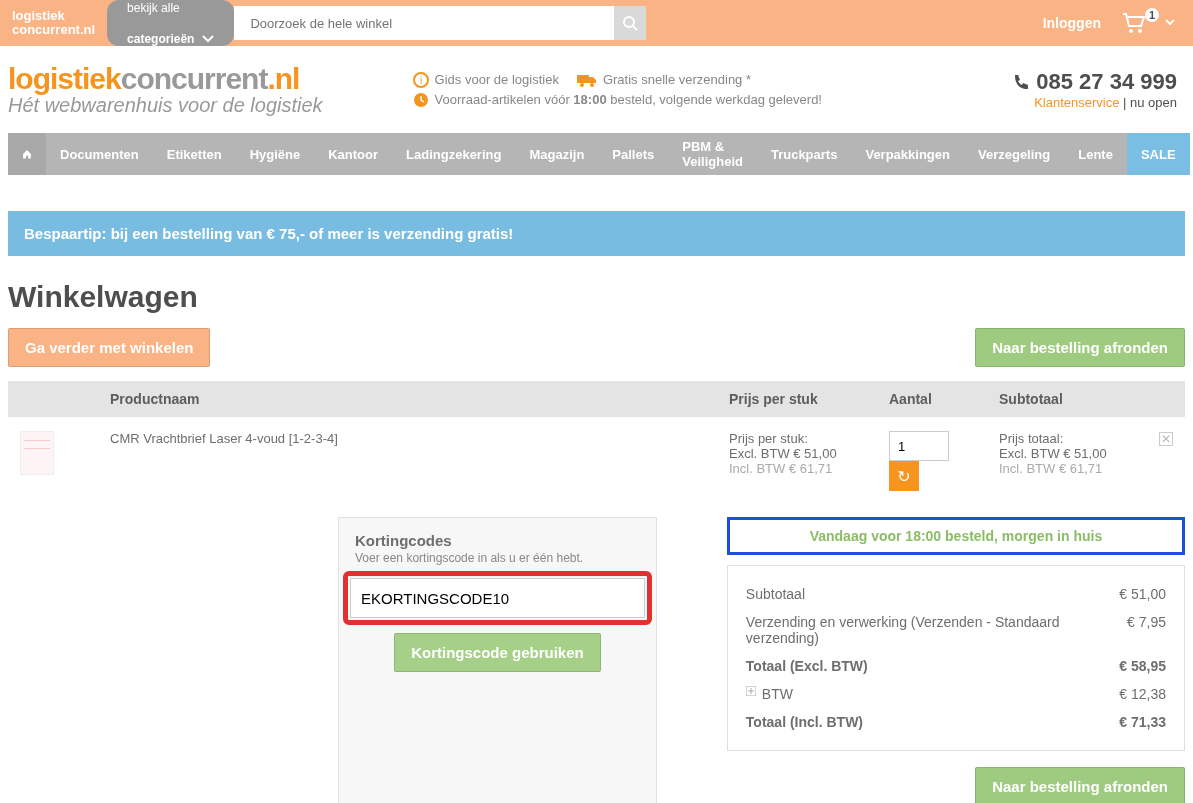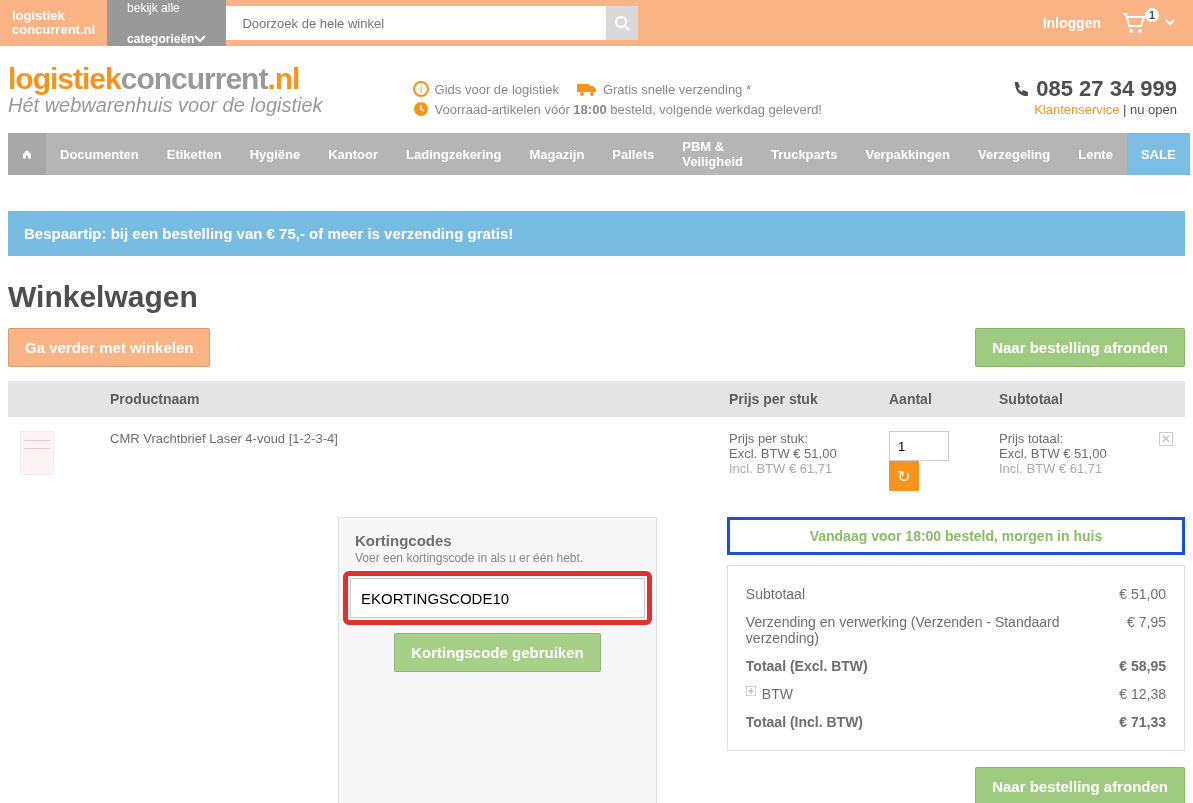--- a/index.html
+++ b/index.html
@@ -1,28 +1,28 @@
 <!DOCTYPE html>
 <html><head>
 <meta charset="utf-8">
 <style>
 * { margin:0; padding:0; box-sizing:border-box; }
 body { font-family: Arial, Helvetica, sans-serif; font-size:14px; color:#4e4e4e; background:#fff; width:1193px; }
 .topbar { background:#f9b384; height:46px; display:flex; align-items:center; }
 .topbar-logo { color:#fff; font-size:13px; font-weight:bold; line-height:1.1; padding:0 12px; }
-.all-cat { background:#999; height:46px; display:flex; flex-direction:column; justify-content:center; padding:0 20px; color:#fff; font-size:12px; cursor:pointer;}
-.all-cat .bold { font-weight:bold; display:flex; align-items:center; gap:0;margin-top:17px;}
+.all-cat { background:#999; height:46px; display:flex; flex-direction:column; justify-content:center; padding:0 20px; color:#fff; font-size:12px; cursor:pointer;border-radius:12px;}
+.all-cat .bold { font-weight:bold; display:flex; align-items:center; gap:8px;margin-top:17px;}
 .search-wrap { display:flex; }
 .search-input { width:380px; height:34px; border:none; background:#fff; padding:0 16px; font-size:13px; color:#999; }
 .search-btn { width:32px; height:34px; background:#d9d9d9; border:none; display:flex; align-items:center; justify-content:center; cursor:pointer;}
 .topbar-right { margin-left:auto; display:flex; align-items:center; gap:20px; padding-right:18px; color:#fff;}
 .login-link { font-weight:bold; cursor:pointer;}
 .cart-ico { display:flex; align-items:center; gap:2px; position:relative; cursor:pointer;}
 .cart-badge { background:#fff; color:#4e4e4e; font-size:11px; font-weight:bold; border-radius:50%; width:14px; height:14px; display:flex; align-items:center; justify-content:center; position:relative; top:-8px; left:-4px;}
-.header2 { display:flex; align-items:flex-end; padding:16px 8px 8px; }
+.header2 { display:flex; align-items:center; padding:16px 8px 8px; }
 .main-logo { font-size:30px; font-weight:bold; color:#999; letter-spacing:-1px;}
 .main-logo .orange { color:#f7941d; }
 .tagline { font-size:20px; color:#999; margin-top:-2px; font-style:italic;}
 .header-mid { margin-left:90px; font-size:13px; color:#888;}
 .header-mid .row { display:flex; gap:18px; align-items:center;}
 .usp { display:flex; gap:6px; align-items:center;}
 .header-right { margin-left:auto; text-align:right; padding-right:8px;}
 .phone { font-size:22px; font-weight:bold; color:#4e4e4e; display:flex; align-items:center; gap:6px; justify-content:flex-end;}
 .kservice { font-size:13px;}
 .kservice a { color:#f7941d; text-decoration:none;}

